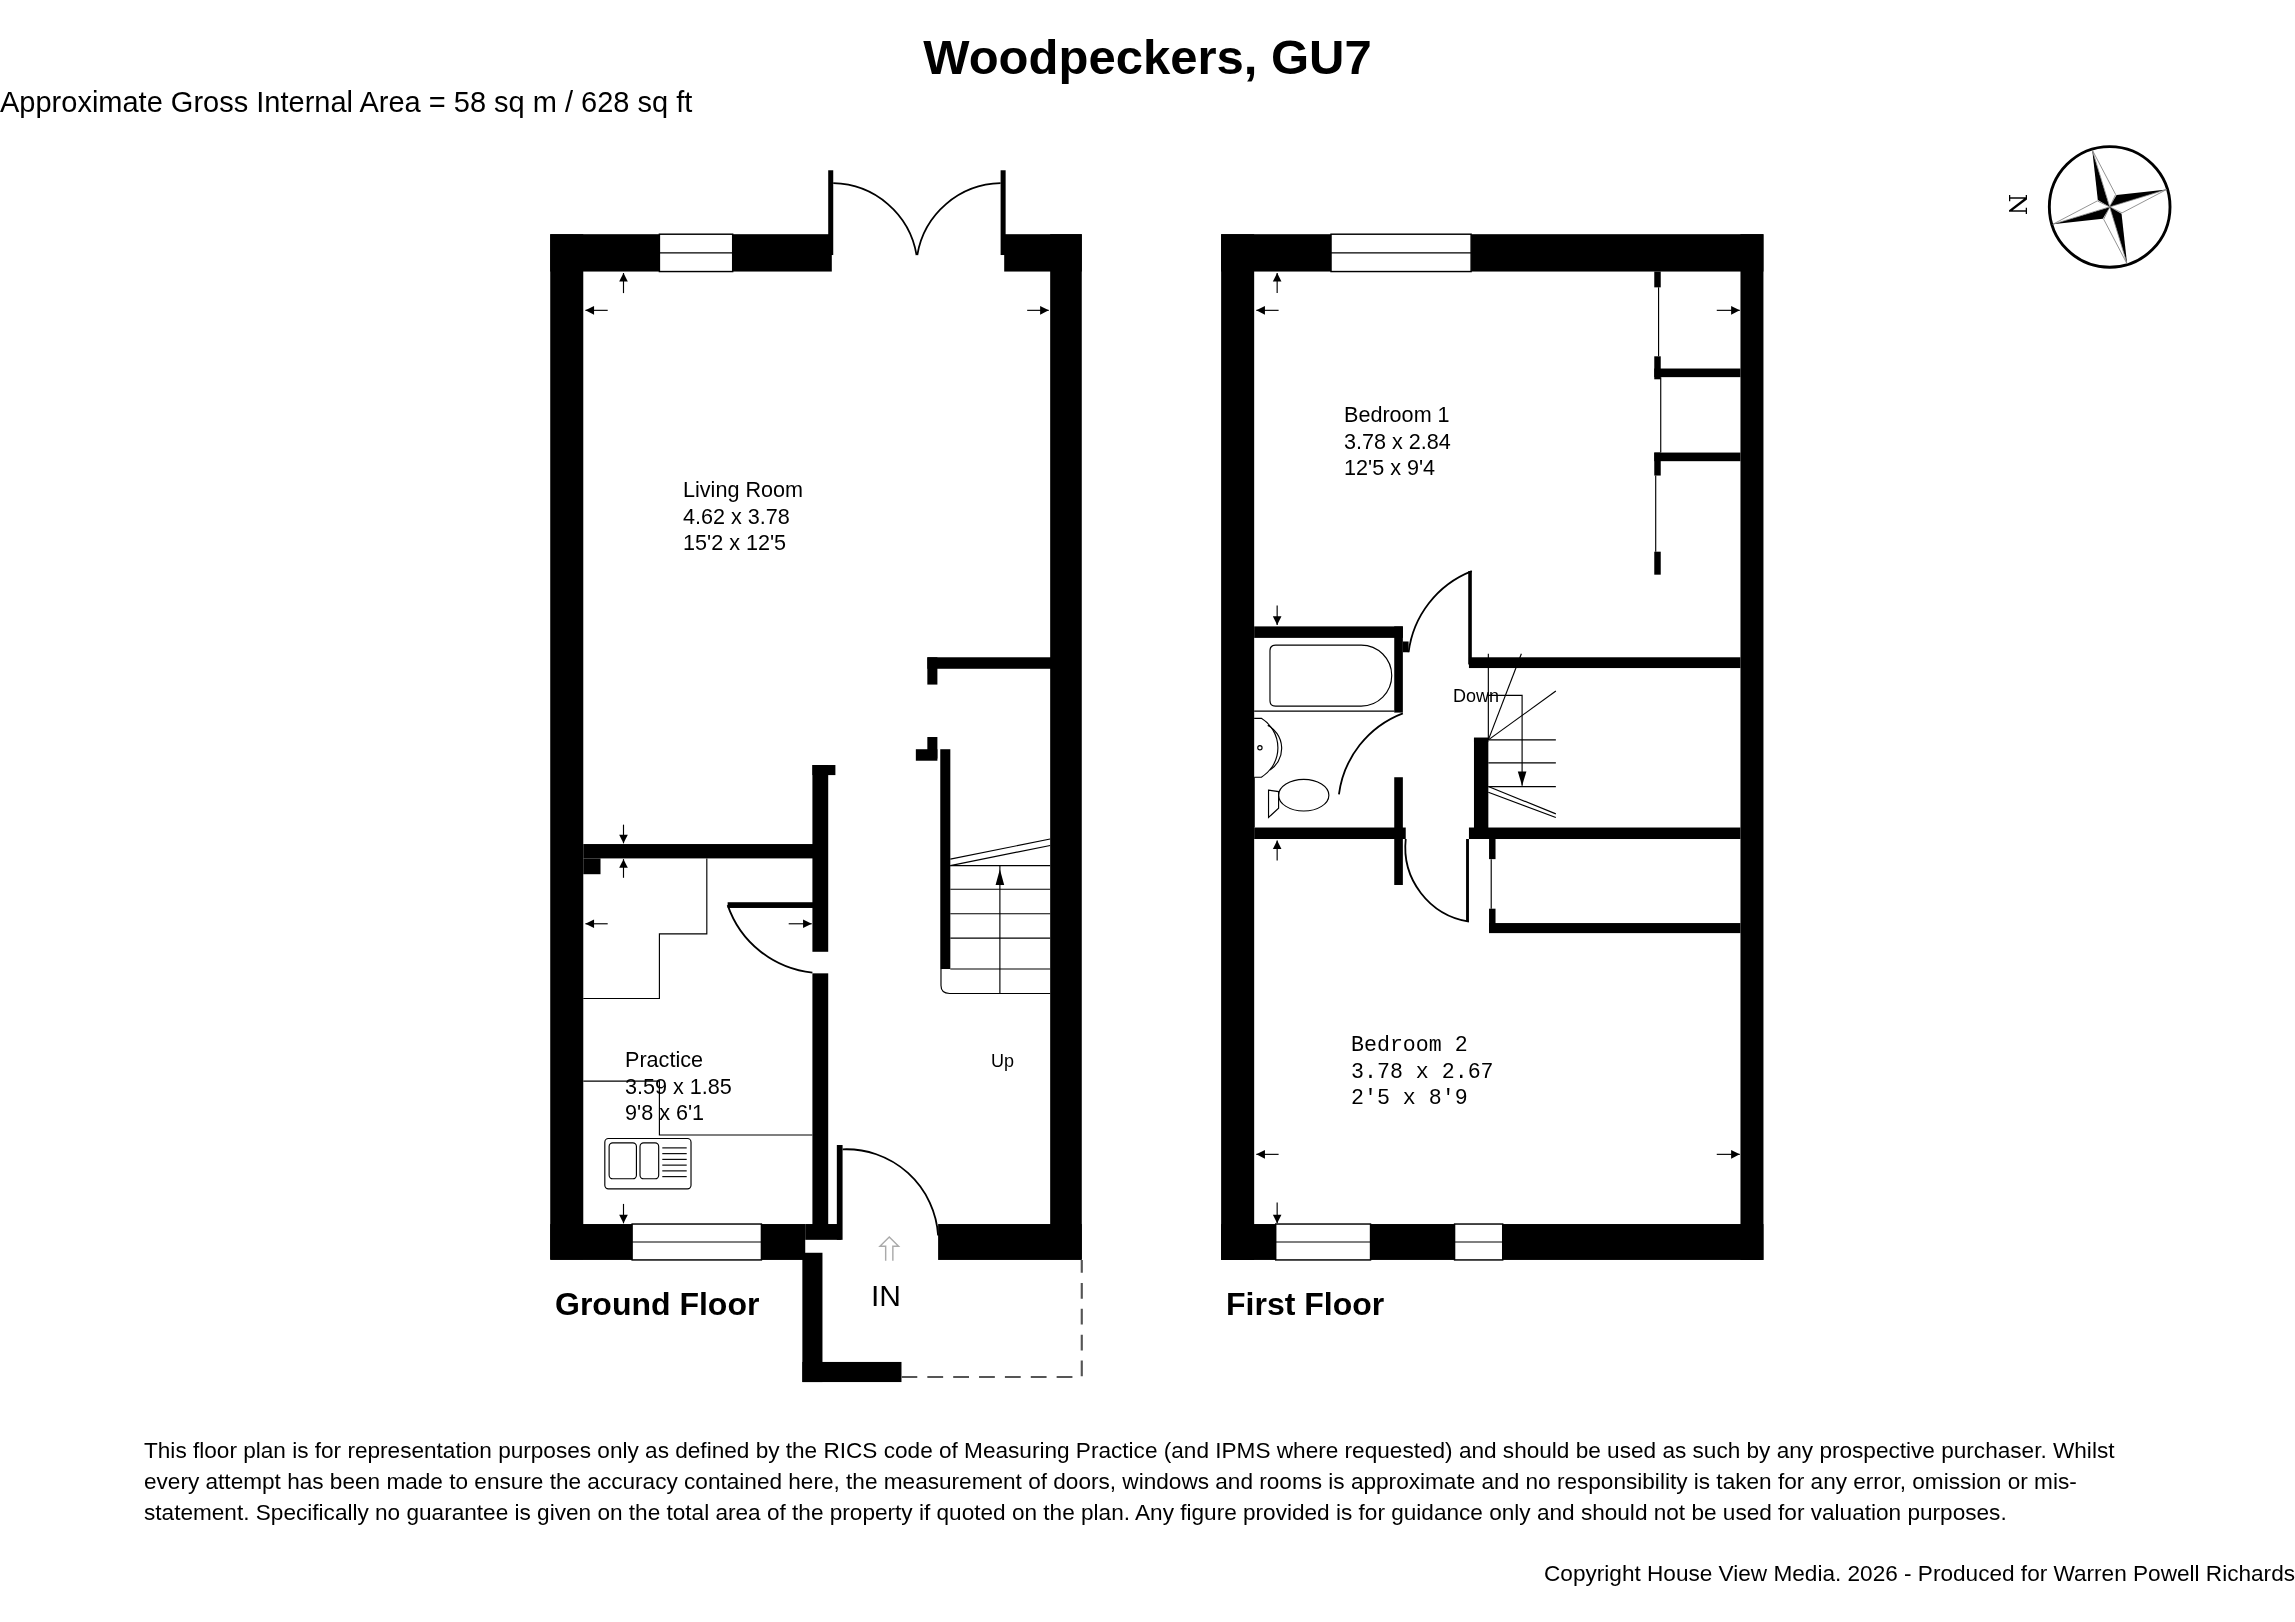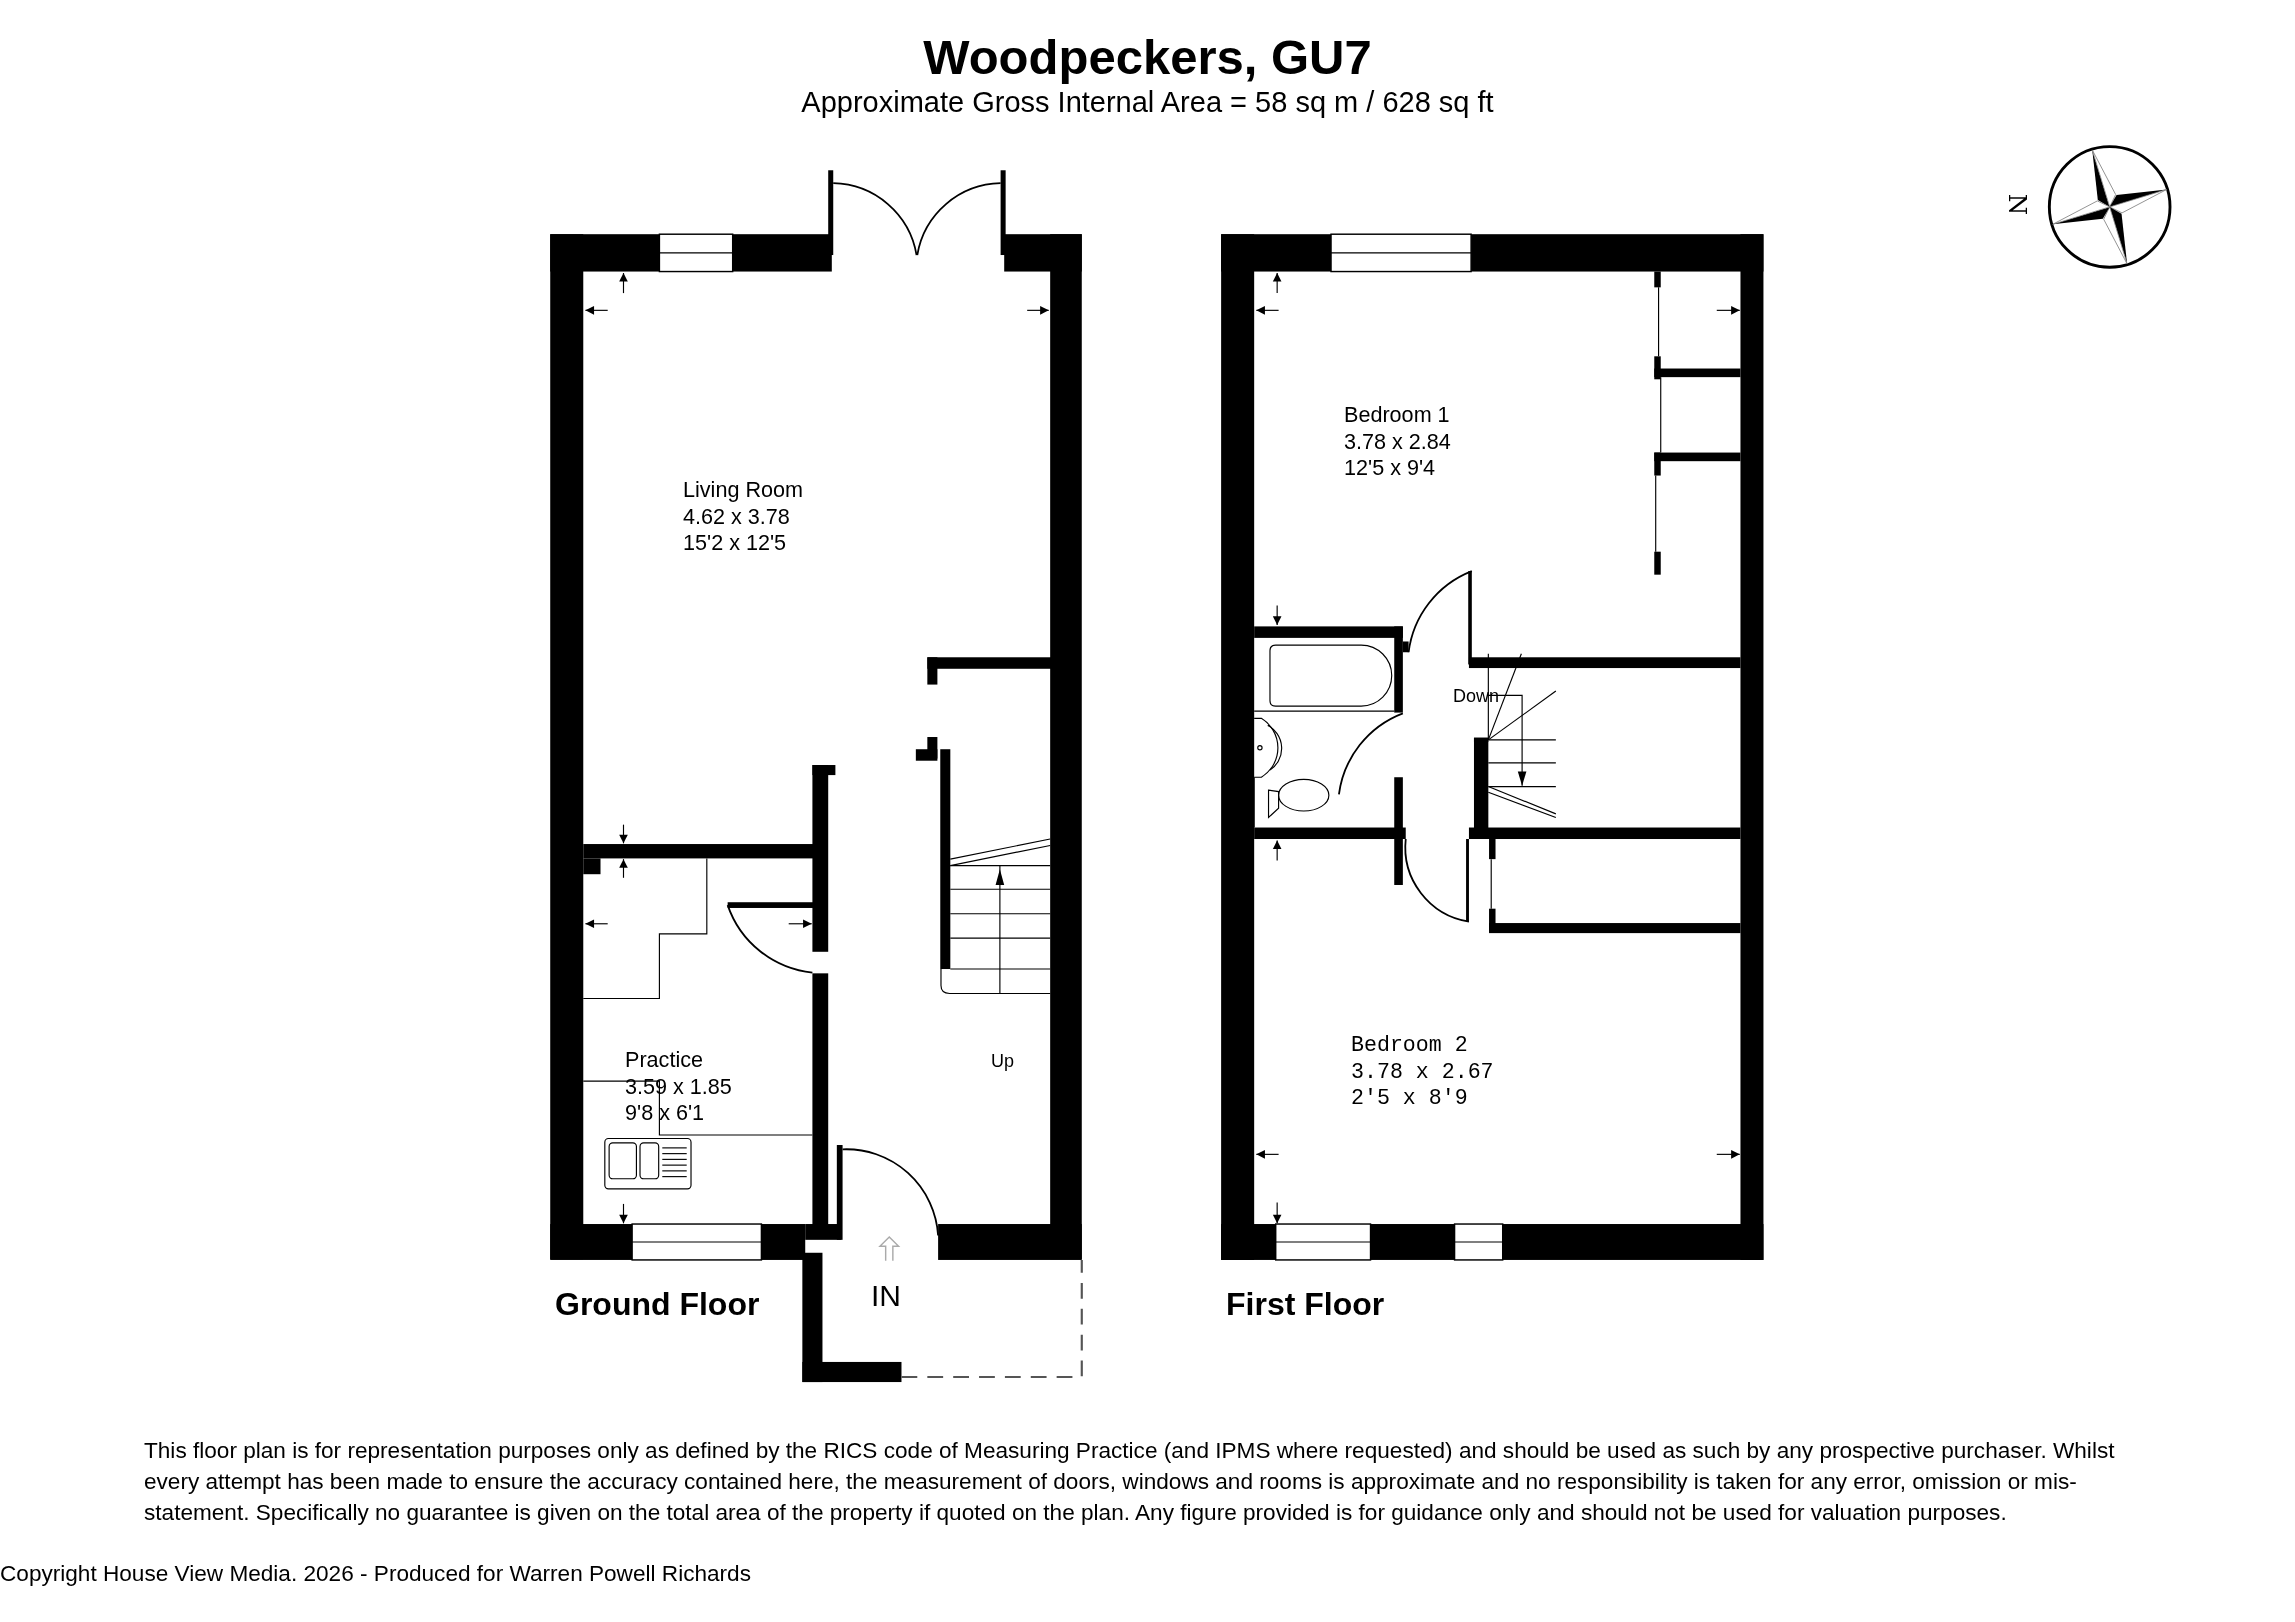--- a/index.html
+++ b/index.html
@@ -1,35 +1,35 @@
 <!DOCTYPE html>
 <html style="font-size:11.5px"><head>
 <meta charset="utf-8">
 <style>
   html, body { margin: 0; padding: 0; background: #ffffff; }
   body { width: 2295px; height: 1622px; position: relative; overflow: hidden;
          font-family: "Liberation Sans", sans-serif; color: #000; }
   .title { position: absolute; left: 0; width: 2295px; top: 29px; text-align: center;
            font-weight: bold; font-size: 49px; line-height: 57px; }
-  .subtitle { position: absolute; left: 0; width: 2295px; top: 85px; text-align: center;
+  .subtitle { position: absolute; left: 0; width: 2295px; top: 85px; 
               font-size: 29px; line-height: 34px; }
   svg.plan { position: absolute; left: 0; top: 0; }
   .wall { fill: #000; }
   .thin { stroke: #000; stroke-width: 2.5; fill: none; }
   .hair { stroke: #000; stroke-width: 1.6; fill: none; }
   .dash { stroke: #555; stroke-width: 3; fill: none; stroke-dasharray: 22 14; }
   .win { fill: #fff; stroke: #000; stroke-width: 2; }
   .room-label { position: absolute; text-align: left; font-size: 21.6px; line-height: 26.6px; }
   .room-label span { display: block; }
   .small-label { position: absolute; font-size: 18px; }
   .floor-label { position: absolute; font-weight: bold; font-size: 32px; text-align: center; }
   .in-label { position: absolute; font-size: 30px; }
   .disclaimer { position: absolute; left: 144px; width: 2008px; top: 1435px; text-align: left;
                 font-size: 22.6px; line-height: 31px; }
-  .copyright { position: absolute; left: 0; width: 2295px; top: 1558px; text-align: left;
+  .copyright { position: absolute; left: 0; width: 2295px; top: 1558px; text-align: right;
                font-size: 22.6px; line-height: 31px; }
   .compass-n { position: absolute; left: 2007px; top: 190px; font-family: "DejaVu Serif", serif;
                font-size: 24.4px; transform: rotate(90deg); transform-origin: center; }
 </style>
 </head>
 <body>
 
 <div class="title">Woodpeckers, GU7</div>
 <div class="subtitle">Approximate Gross Internal Area = 58 sq m / 628 sq ft</div>
 

